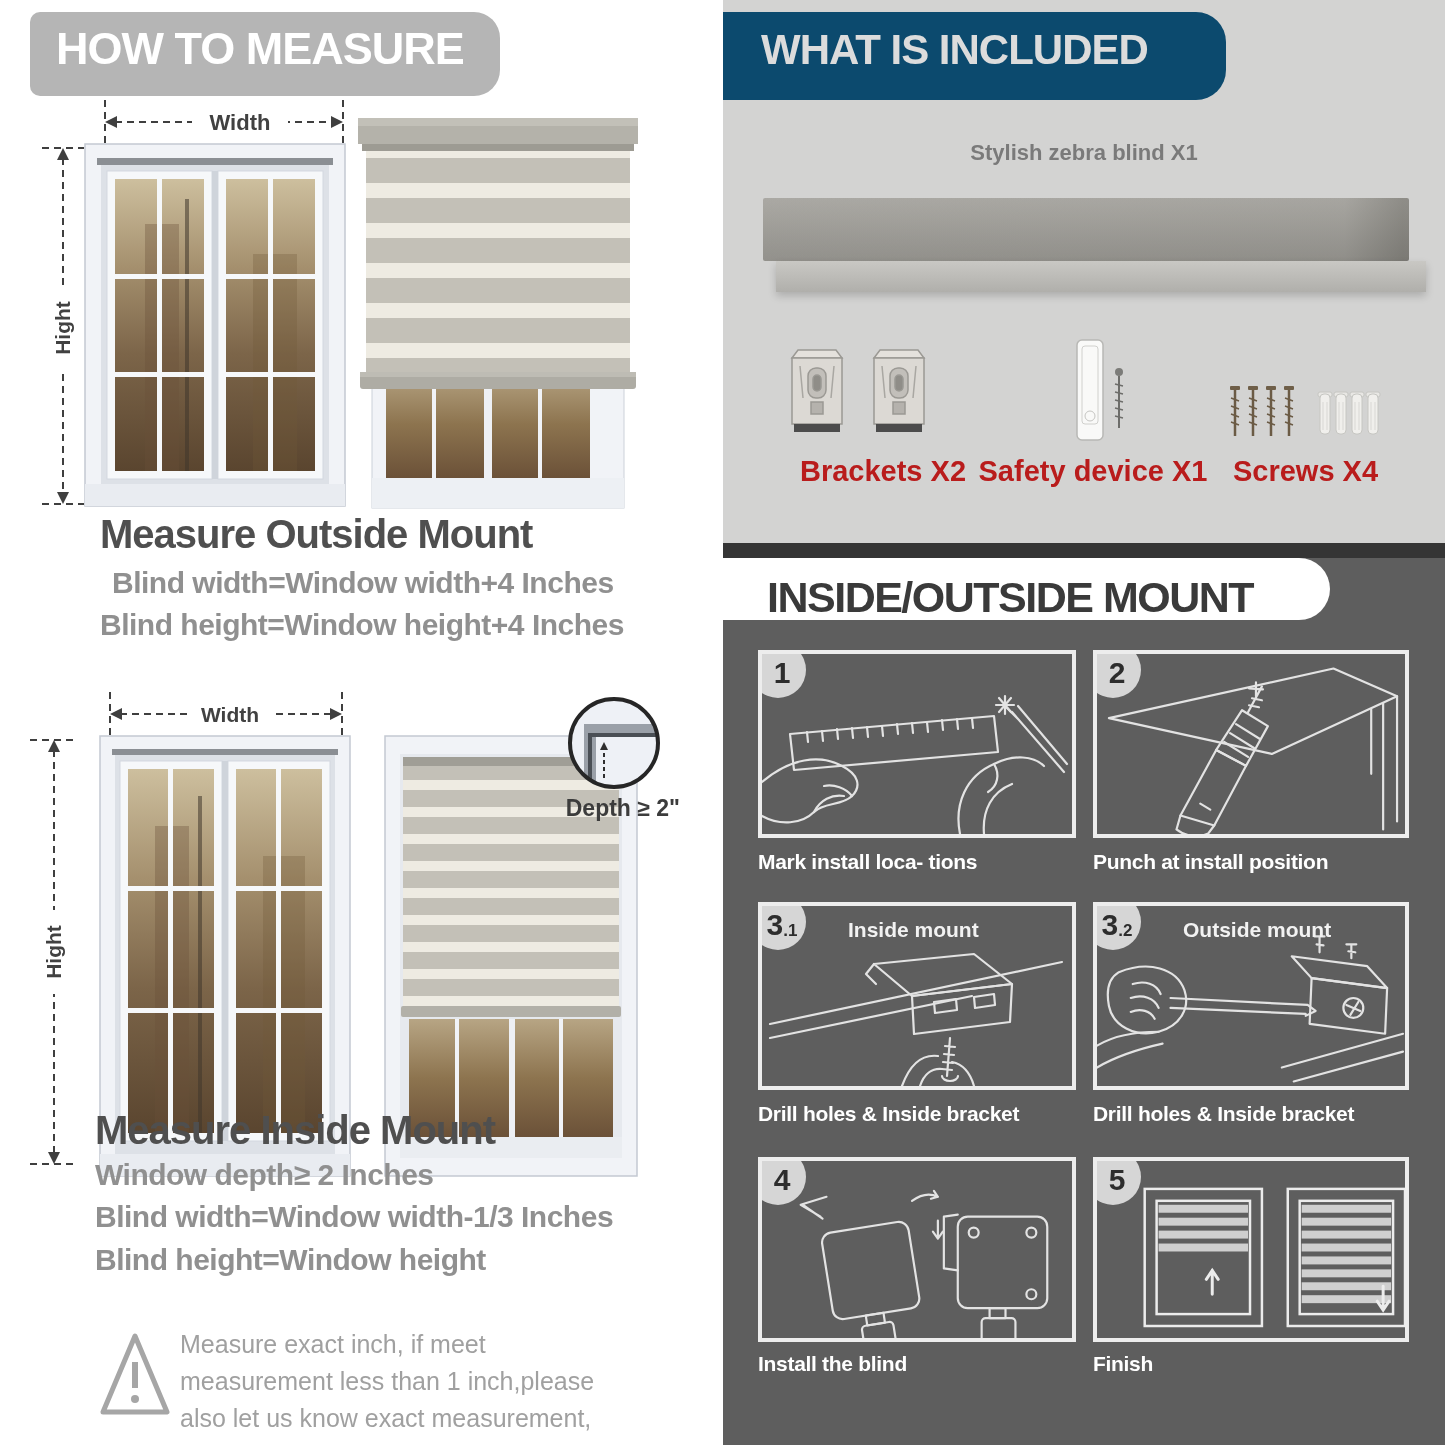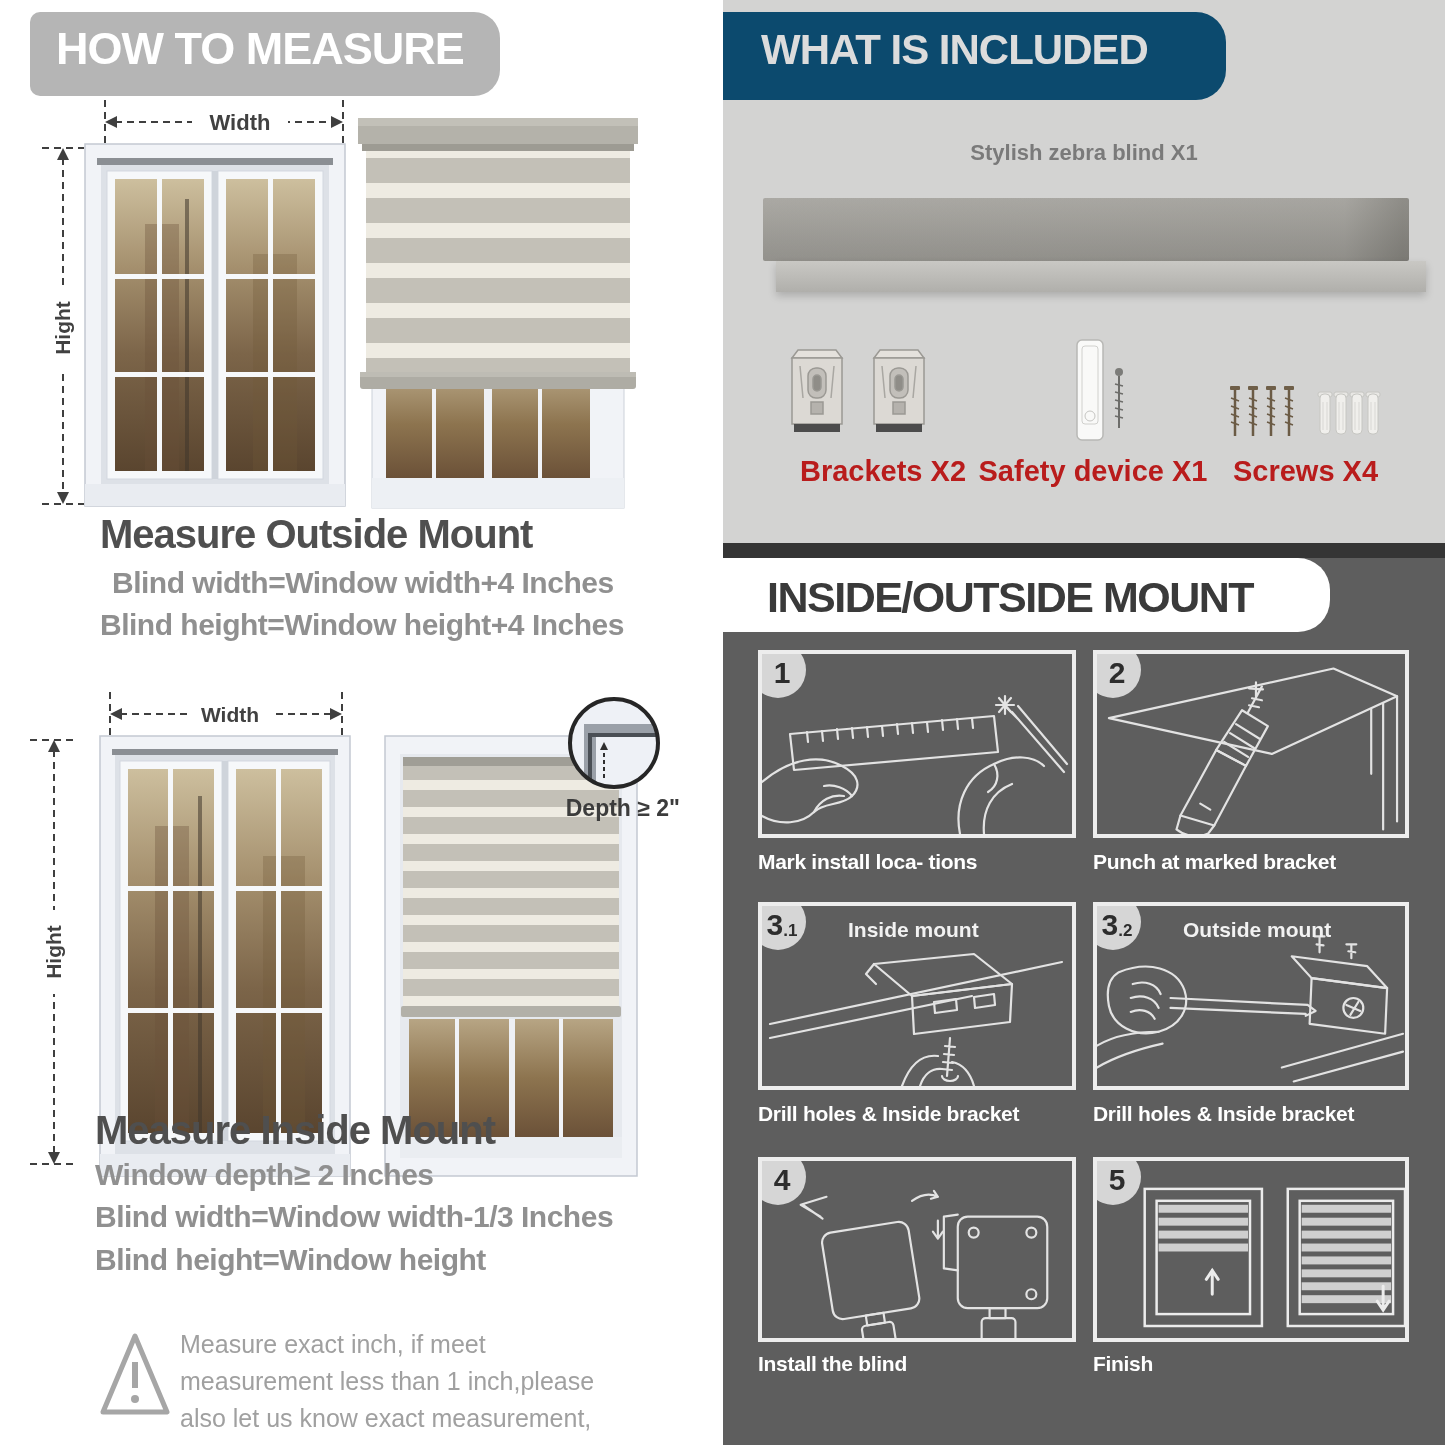--- a/index.html
+++ b/index.html
@@ -26,21 +26,21 @@
   .headrail-main{left:40px;top:198px;width:646px;height:63px;border-radius:2px;
     background:linear-gradient(90deg,#cfcecb 0%,#cbcac7 90%,#aeada9 99%),linear-gradient(180deg,#d2d1ce,#b4b3af);
     background-blend-mode:multiply;}
   .headrail-lip{left:53px;top:261px;width:650px;height:31px;
     background:linear-gradient(180deg,#c9c8c4,#b0afab);box-shadow:0 4px 8px rgba(0,0,0,.18);}
   .comp-label{top:455px;text-align:center;color:#b91c1c;font-size:29px;font-weight:bold;white-space:nowrap;}
 
   
   .dark-band{left:723px;top:543px;width:722px;height:15px;background:#353535;}
   .mount-section{left:723px;top:558px;width:722px;height:887px;background:#5e5e5e;}
-  .mount-header{left:0;top:0;width:607px;height:74px;background:#ffffff;border-radius:0 32px 32px 0;}
+  .mount-header{left:0;top:0;width:607px;height:62px;background:#ffffff;border-radius:0 32px 32px 0;}
   .mount-header span{display:block;line-height:78px;padding-left:44px;color:#3a3a3a;
     font-size:43px;font-weight:bold;letter-spacing:-1.5px;}
   .panel{position:absolute;border:4px solid #ededed;box-sizing:border-box;overflow:hidden;}
   .badge{position:absolute;left:-12px;top:-12px;width:56px;height:56px;border-radius:50%;
     background:#d6d6d6;display:flex;align-items:center;justify-content:center;}
   .badge .n{color:#2d2d2d;font-size:30px;font-weight:bold;padding-left:8px;padding-top:6px;}
   .badge .s{color:#2d2d2d;font-size:17px;font-weight:bold;padding-top:18px;}
   .inner-label{position:absolute;left:86px;top:12px;color:#f2f2f2;font-size:21px;font-weight:bold;}
   .cap{position:absolute;color:#ffffff;font-size:21px;font-weight:bold;white-space:nowrap;letter-spacing:-0.3px;}
   .art{position:absolute;left:0;top:0;width:100%;height:100%;}
@@ -357,21 +357,21 @@
           <path d="M120,96 L146,56 L172,72 L150,112 Z M128,88 L152,103 M134,79 L158,94 M140,70 L164,85"></path>
           <path d="M84,162 L120,96 L150,112 L118,172 Z"></path>
           <path d="M84,162 L80,176 C90,184 104,184 112,180 L118,172 M104,150 L114,156"></path>
         </g>
       </svg>
       <div class="badge">
         <span class="n">2</span>
           <span class="s"></span>
       </div>
     </div>
-    <div class="cap" style="left:370px;top:292px;">Punch at  marked bracket</div>
+    <div class="cap" style="left:370px;top:292px;">Punch at  install position</div>
 
     <div class="panel" style="left:35px;top:344px;width:318px;height:188px;">
       <svg class="art" viewBox="0 0 310 180">
         <g stroke="#e3e3e3" stroke-width="2.2" fill="none" stroke-linecap="round" stroke-linejoin="round">
           <path d="M8,118 L300,56 M8,132 L210,90"></path>
           <path d="M112,58 L212,48 L250,78 L150,90 Z"></path>
           <path d="M150,90 L250,78 L248,116 L152,128 Z"></path>
           <path d="M172,96 l22,-3 l1,11 l-22,3 Z M212,91 l20,-3 l1,11 l-20,3 Z"></path>
           <path d="M112,58 L104,68 L114,78"></path>
           <path d="M188,132 L185,170 M180,170 a8,5 0 1 0 16,0 M183,140 L193,141 M182,148 L192,149 M181,156 L191,157 M180,163 L190,164"></path>

